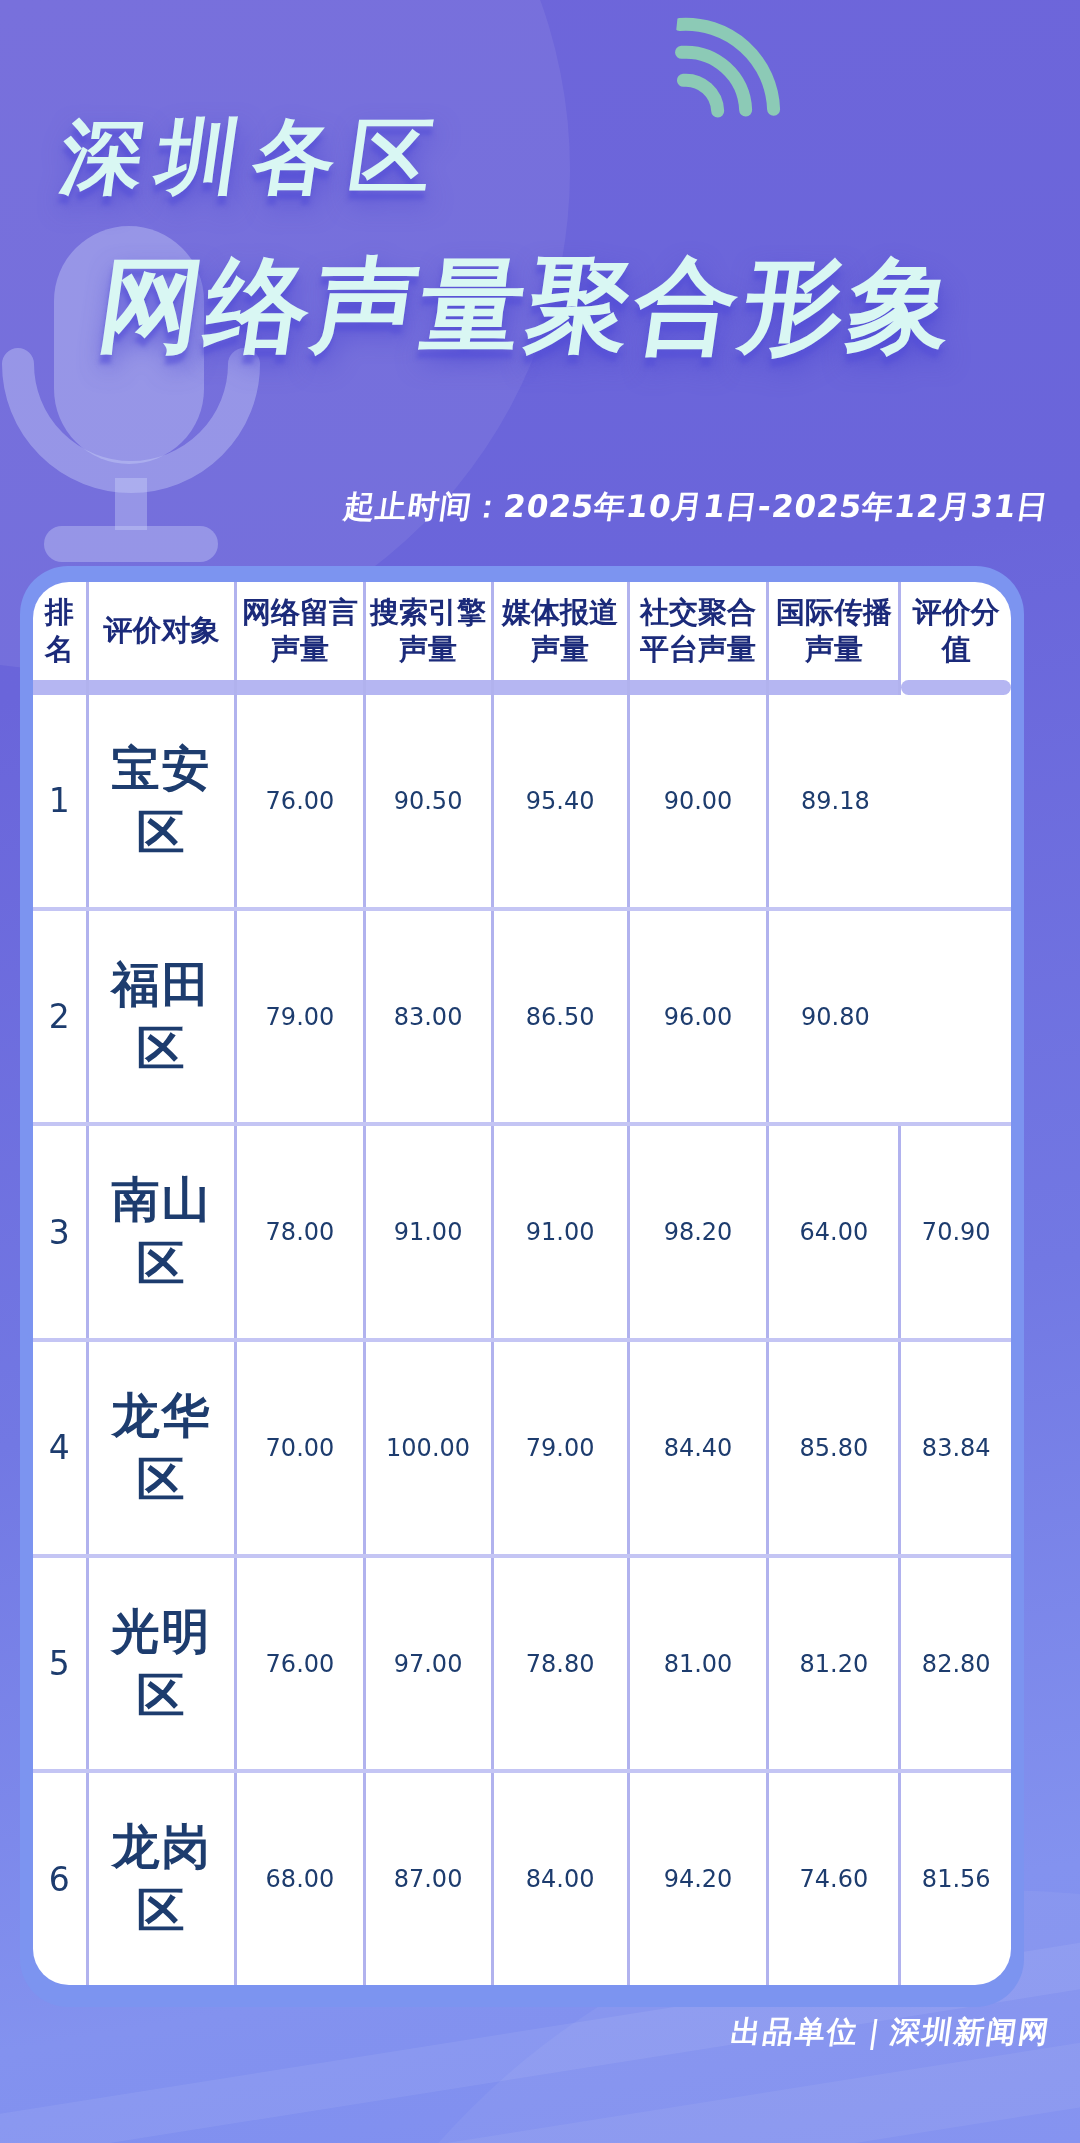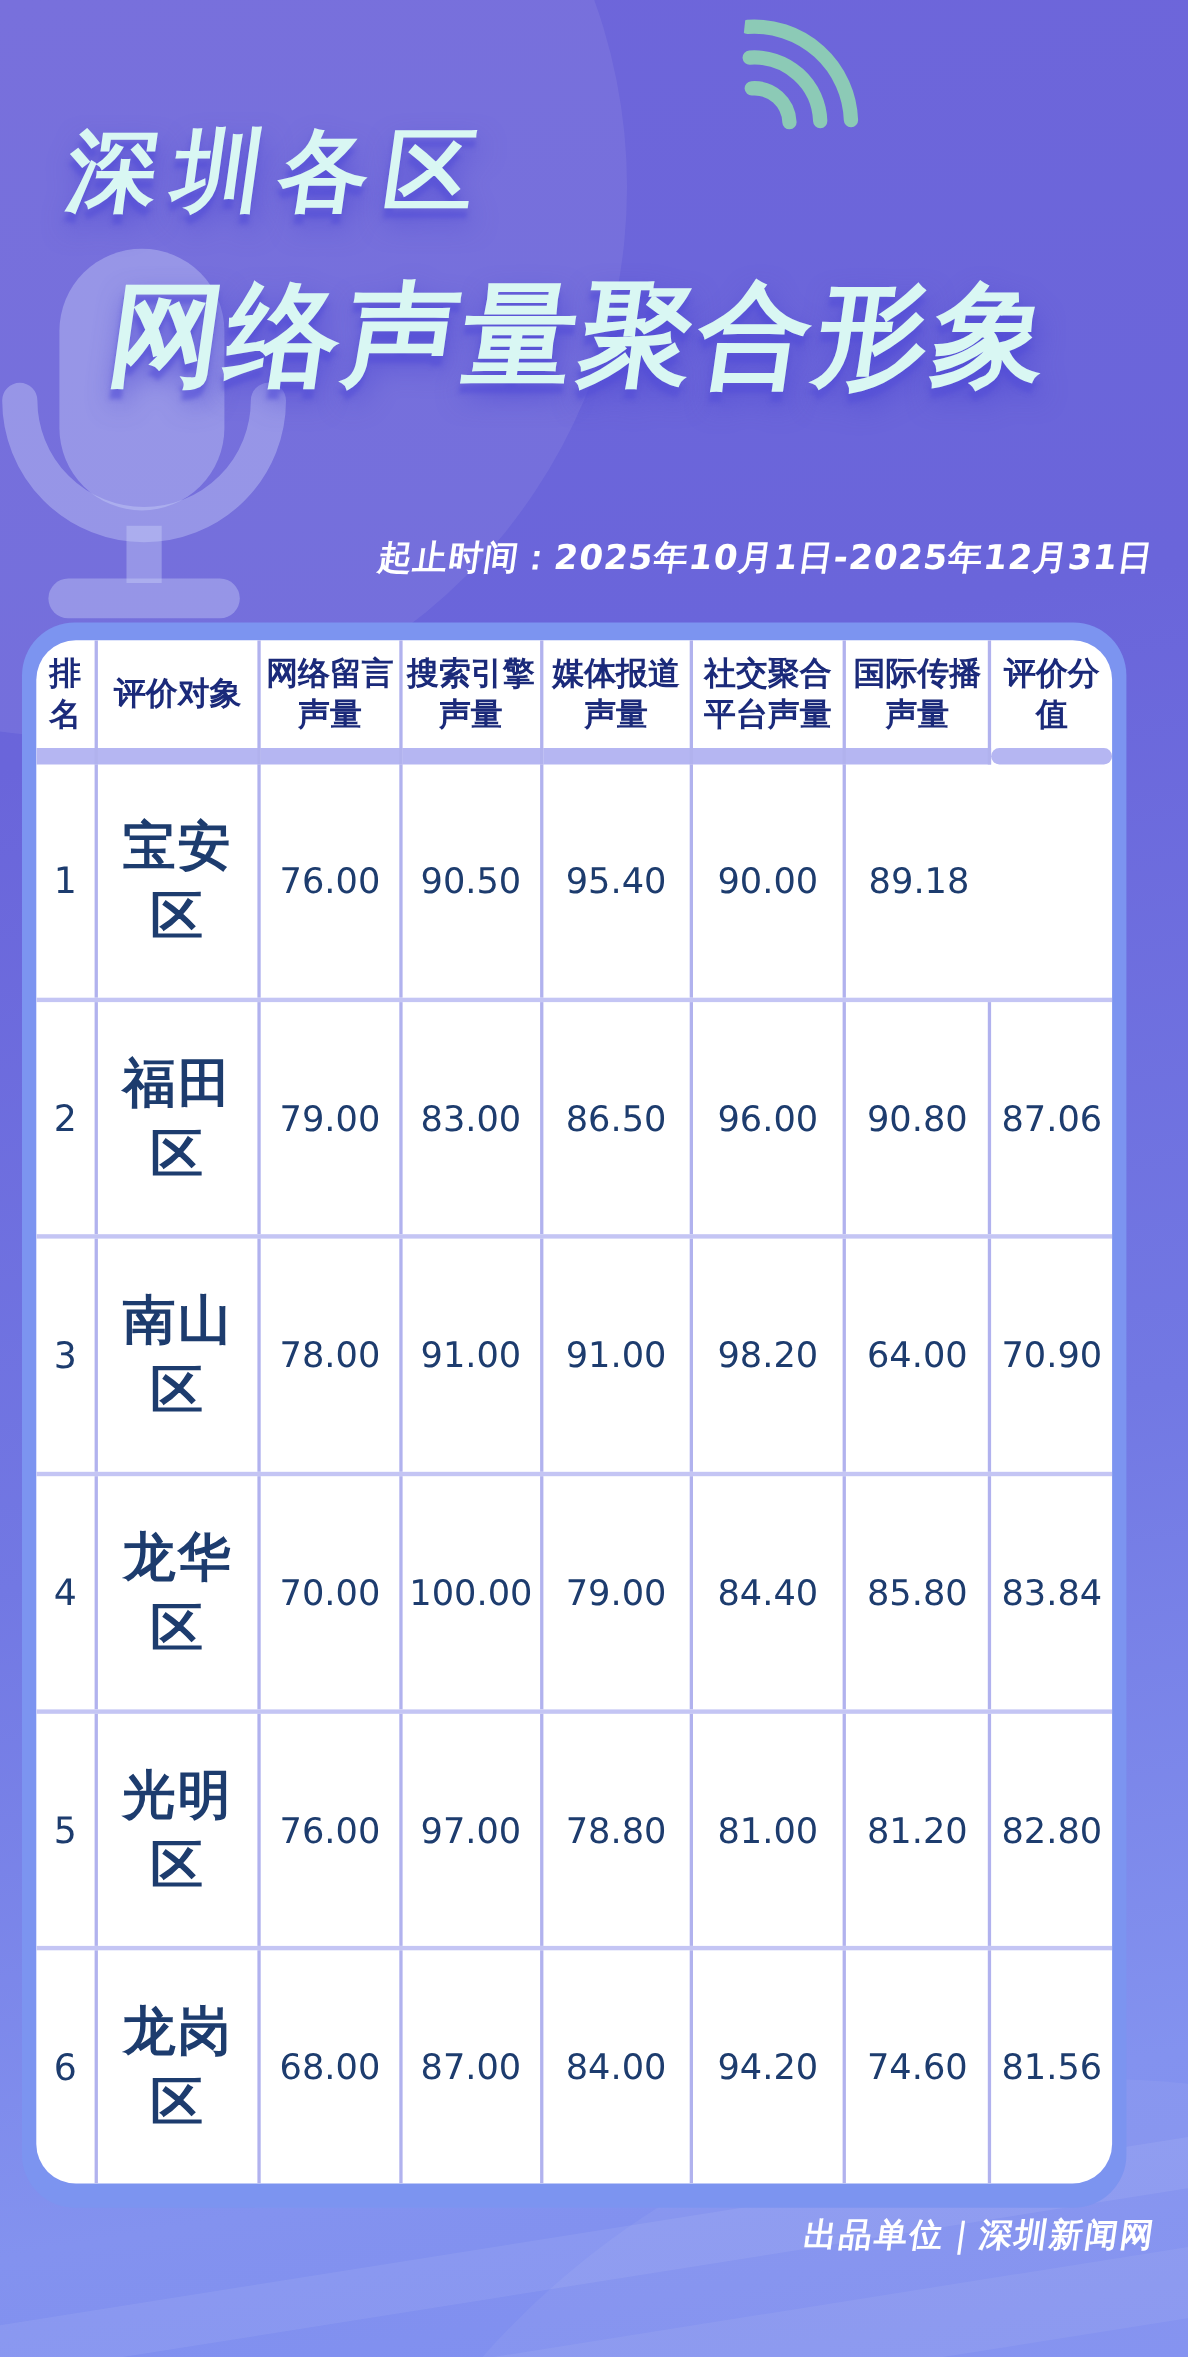--- a/index.html
+++ b/index.html
@@ -32,21 +32,21 @@
   .cell{border-right:3px solid #b1b2ee;display:flex;align-items:center;justify-content:center;text-align:center;}
   .cell:last-child{border-right:none;border-radius:13px;}
   .thead{height:98px;flex:0 0 auto;}
   .th{color:#1b2a7a;font-weight:bold;font-size:29px;line-height:1.28;white-space:pre-line;}
   .band{height:15px;flex:0 0 auto;}
   .band .cell{background:#b5b6f2;}
   .trow{flex:1 1 0;}
   .trow + .trow{border-top:4px solid #c4c5f4;}
   .rank{font-size:33px;color:#1d3c6e;}
   .dname{font-size:48px;font-weight:bold;color:#1d3c6e;letter-spacing:2px;}
-  .num{font-size:32px;color:#1d3c6e;}
+  .num{font-size:24px;color:#1d3c6e;}
 </style>
 </head>
 <body>
 
 <div class="poster">
 
   <div class="circle1"></div>
   <div class="glow-br"></div>
   <div class="stripe1"></div>
   <div class="stripe2"></div>
@@ -116,21 +116,20 @@
       </div>
 
       <div class="row trow">
         <div class="cell rank">2</div>
         <div class="cell dname">福田区</div>
         <div class="cell num">79.00</div>
         <div class="cell num">83.00</div>
         <div class="cell num">86.50</div>
         <div class="cell num">96.00</div>
         <div class="cell num">90.80</div>
-        <div class="cell num">87.06</div>
       </div>
 
       <div class="row trow">
         <div class="cell rank">3</div>
         <div class="cell dname">南山区</div>
         <div class="cell num">78.00</div>
         <div class="cell num">91.00</div>
         <div class="cell num">91.00</div>
         <div class="cell num">98.20</div>
         <div class="cell num">64.00</div>

